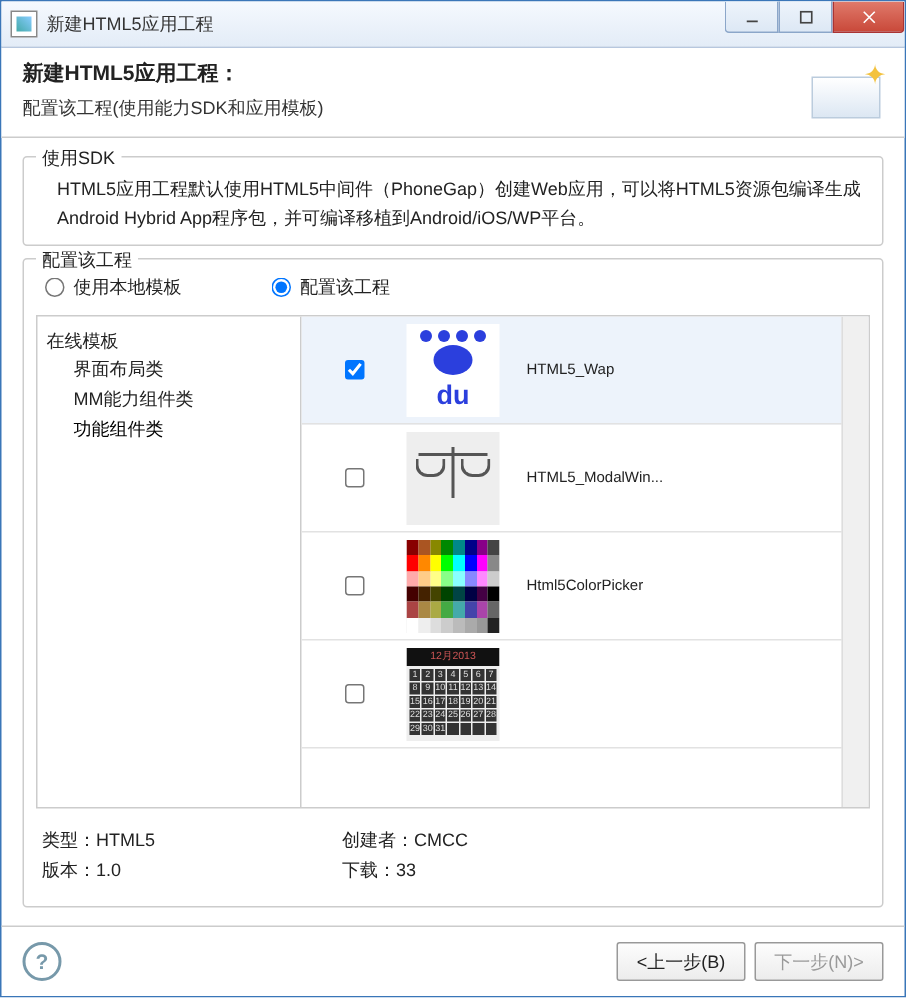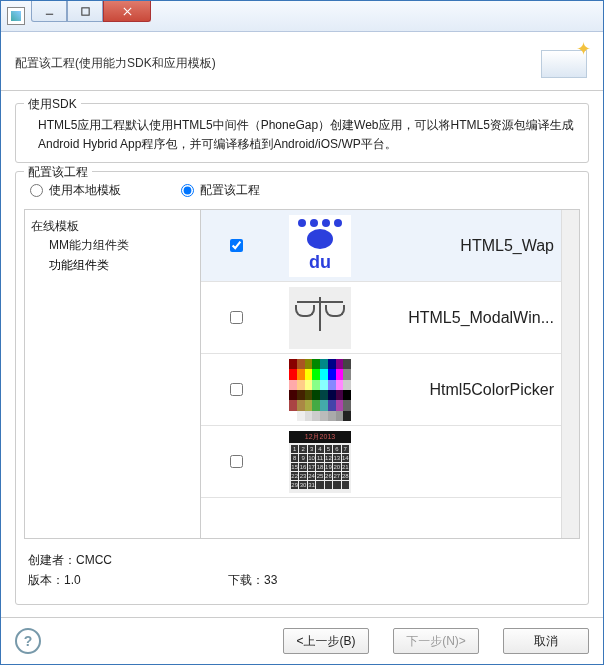--- a/index.html
+++ b/index.html
@@ -34,23 +34,23 @@
 .tree-child{margin-left:18px;line-height:20px;cursor:default}
 .tree-child.sel{color:#000}
 .list-pane{flex:1;position:relative;overflow:hidden}
 .list-scroll{position:absolute;inset:0;overflow:hidden}
 .list-scroll::after{content:"";position:absolute;right:0;top:0;bottom:0;width:17px;background:#f0f0f0;border-left:1px solid #ddd}
 .scroll-thumb{position:absolute;right:2px;top:2px;width:13px;height:34px;background:#cdd5e0;border:1px solid #aeb8c6;border-radius:2px}
 .row{display:flex;align-items:center;height:71px;border-bottom:1px solid #e2e2e2;padding-right:17px}
 .row.sel{background:#edf3fb}
 .row .cb-cell{width:70px;display:flex;justify-content:center}
 .row input[type=checkbox]{width:13px;height:13px}
-.row .thumb{width:80px;height:64px;display:flex;align-items:center;justify-content:flex-end}
+.row .thumb{width:80px;height:64px;display:flex;align-items:center;justify-content:flex-start}
 .row .thumb .box{width:62px;height:62px;background:#eee;position:relative;overflow:hidden}
-.row .name{flex:1;text-align:right;font-size:16px;padding-right:8px;white-space:nowrap;overflow:hidden;text-overflow:ellipsis}
+.row .name{flex:1;text-align:left;font-size:10px;padding-right:8px;white-space:nowrap;overflow:hidden;text-overflow:ellipsis}
 
 .th-wap .paw{position:absolute;left:50%;top:4px;transform:translateX(-50%);display:flex;gap:4px}
 .th-wap .paw span{width:8px;height:8px;border-radius:50%;background:#2b3fdd}
 .th-wap .palm{position:absolute;left:50%;top:14px;transform:translateX(-50%);width:26px;height:20px;border-radius:50%;background:#2b3fdd}
 .th-wap .du{position:absolute;left:0;right:0;bottom:4px;text-align:center;color:#2b3fdd;font-weight:bold;font-size:18px}
 .th-modal{background:linear-gradient(#fff,#e8e8e8)}
 .th-modal .arm{position:absolute;left:50%;top:10px;width:2px;height:34px;background:#555;transform:translateX(-50%)}
 .th-modal .beam{position:absolute;left:8px;right:8px;top:14px;height:2px;background:#555}
 .th-modal .pan{position:absolute;top:18px;width:16px;height:10px;border:2px solid #555;border-top:none;border-radius:0 0 8px 8px}
 .th-modal .pan.l{left:6px}.th-modal .pan.r{right:6px}
@@ -58,31 +58,32 @@
 .th-color span{display:block}
 .th-date{background:#2a2a2a}
 .th-date .hd{position:absolute;left:0;right:0;top:0;height:12px;background:#111;color:#c55;font-size:7px;text-align:center;line-height:12px}
 .th-date .grid{position:absolute;left:2px;right:2px;top:14px;bottom:2px;display:grid;grid-template-columns:repeat(7,1fr);grid-auto-rows:8px;gap:1px}
 .th-date .grid span{background:#333;color:#ddd;font-size:6px;text-align:center;line-height:8px}
 .meta{padding:10px 4px 4px;font-size:12px}
 .meta-row{display:flex;margin:3px 0}
 .meta-row .c1{width:200px}
 .footer{display:flex;align-items:center;padding:10px 14px;border-top:1px solid #ccc}
 .help{width:22px;height:22px;border:2px solid #79a;border-radius:50%;color:#79a;display:flex;align-items:center;justify-content:center;font-weight:bold;font-size:14px}
-.footer-btns{margin-left:auto;display:flex;gap:24px}
+.footer-btns{margin-left:auto;display:flex;gap:6px}
 .btn{min-width:84px;height:24px;border:1px solid #999;background:linear-gradient(#fdfdfd,#ececec);font-size:12px;display:flex;align-items:center;justify-content:center;border-radius:2px}
 .btn.disabled{color:#9a9a9a}
 .btn.primary{border-color:#4b8be0;box-shadow:0 0 0 1px #a9cdf5 inset}
 </style>
 </head>
 <body>
 
 <div class="window">
   <div class="titlebar">
     <div class="app-icon"></div>
+    <div class="title-text">新建HTML5应用工程</div>
     <div class="win-btns">
       <div class="win-btn min">
           <svg viewBox="0 0 12 12">
             <path d="M2 9h8"></path>
           </svg>
         </div>
       <div class="win-btn">
           <svg viewBox="0 0 12 12">
             <rect x="2" y="2" width="8" height="8"></rect>
           </svg>
@@ -90,20 +91,21 @@
       <div class="win-btn close">
           <svg viewBox="0 0 12 12">
             <path d="M2 2l8 8M10 2l-8 8"></path>
           </svg>
         </div>
     </div>
   </div>
 
   <div class="header">
     <div class="header-text">
+      <h1>新建HTML5应用工程：</h1>
       <div class="subtitle">配置该工程(使用能力SDK和应用模板)</div>
     </div>
     <div class="header-icon">
       <div class="folder"></div>
         <div class="star">✦</div>
     </div>
   </div>
 
   <div class="body">
     <div class="groupbox">
@@ -120,20 +122,21 @@
         </label>
         <label class="radio-opt">
           <input type="radio" name="tpl" checked="" style="">
           <span>配置该工程</span>
         </label>
       </div>
 
       <div class="template-body">
         <div class="tree-pane">
           <div class="tree-root">在线模板</div>
+          <div class="tree-child">界面布局类</div>
           <div class="tree-child">MM能力组件类</div>
           <div class="tree-child sel">功能组件类</div>
         </div>
 
         <div class="list-pane">
           <div class="list-scroll">
             <div class="row sel">
               <div class="cb-cell">
                   <input type="checkbox" checked="" style="">
                 </div>
@@ -272,31 +275,31 @@
                   </div>
               </div>
             </div>
             <div class="scroll-thumb"></div>
           </div>
         </div>
       </div>
 
       <div class="meta">
         <div class="meta-row">
+          <div class="c1"><span>类型：</span><span>HTML5</span></div>
           <div><span>创建者：</span><span>CMCC</span></div>
         </div>
         <div class="meta-row">
           <div class="c1"><span>版本：</span><span>1.0</span></div>
           <div><span>下载：</span><span>33</span></div>
         </div>
       </div>
     </div>
   </div>
 
   <div class="footer">
     <div class="help">?</div>
     <div class="footer-btns">
       <div class="btn">&lt;上一步(B)</div>
       <div class="btn disabled">下一步(N)&gt;</div>
-      <div class="btn">取消</div>
     </div>
   </div>
 </div>
 
 </body></html>

